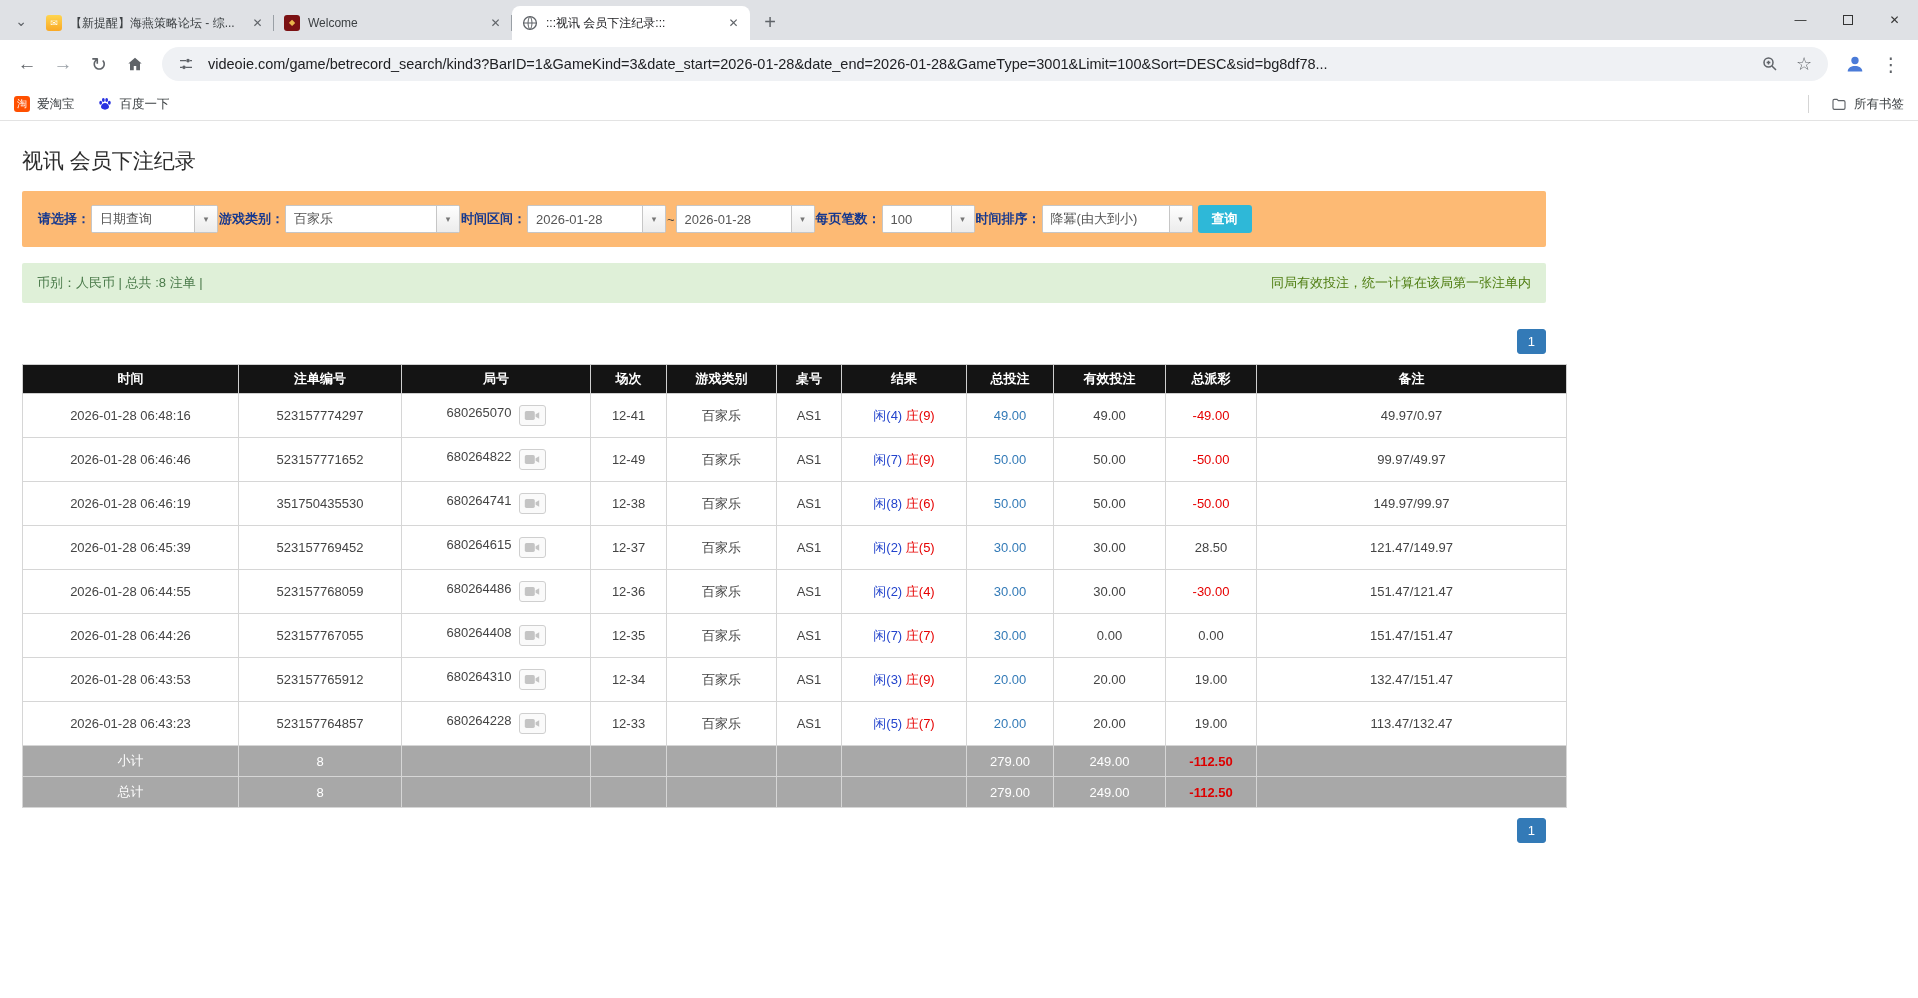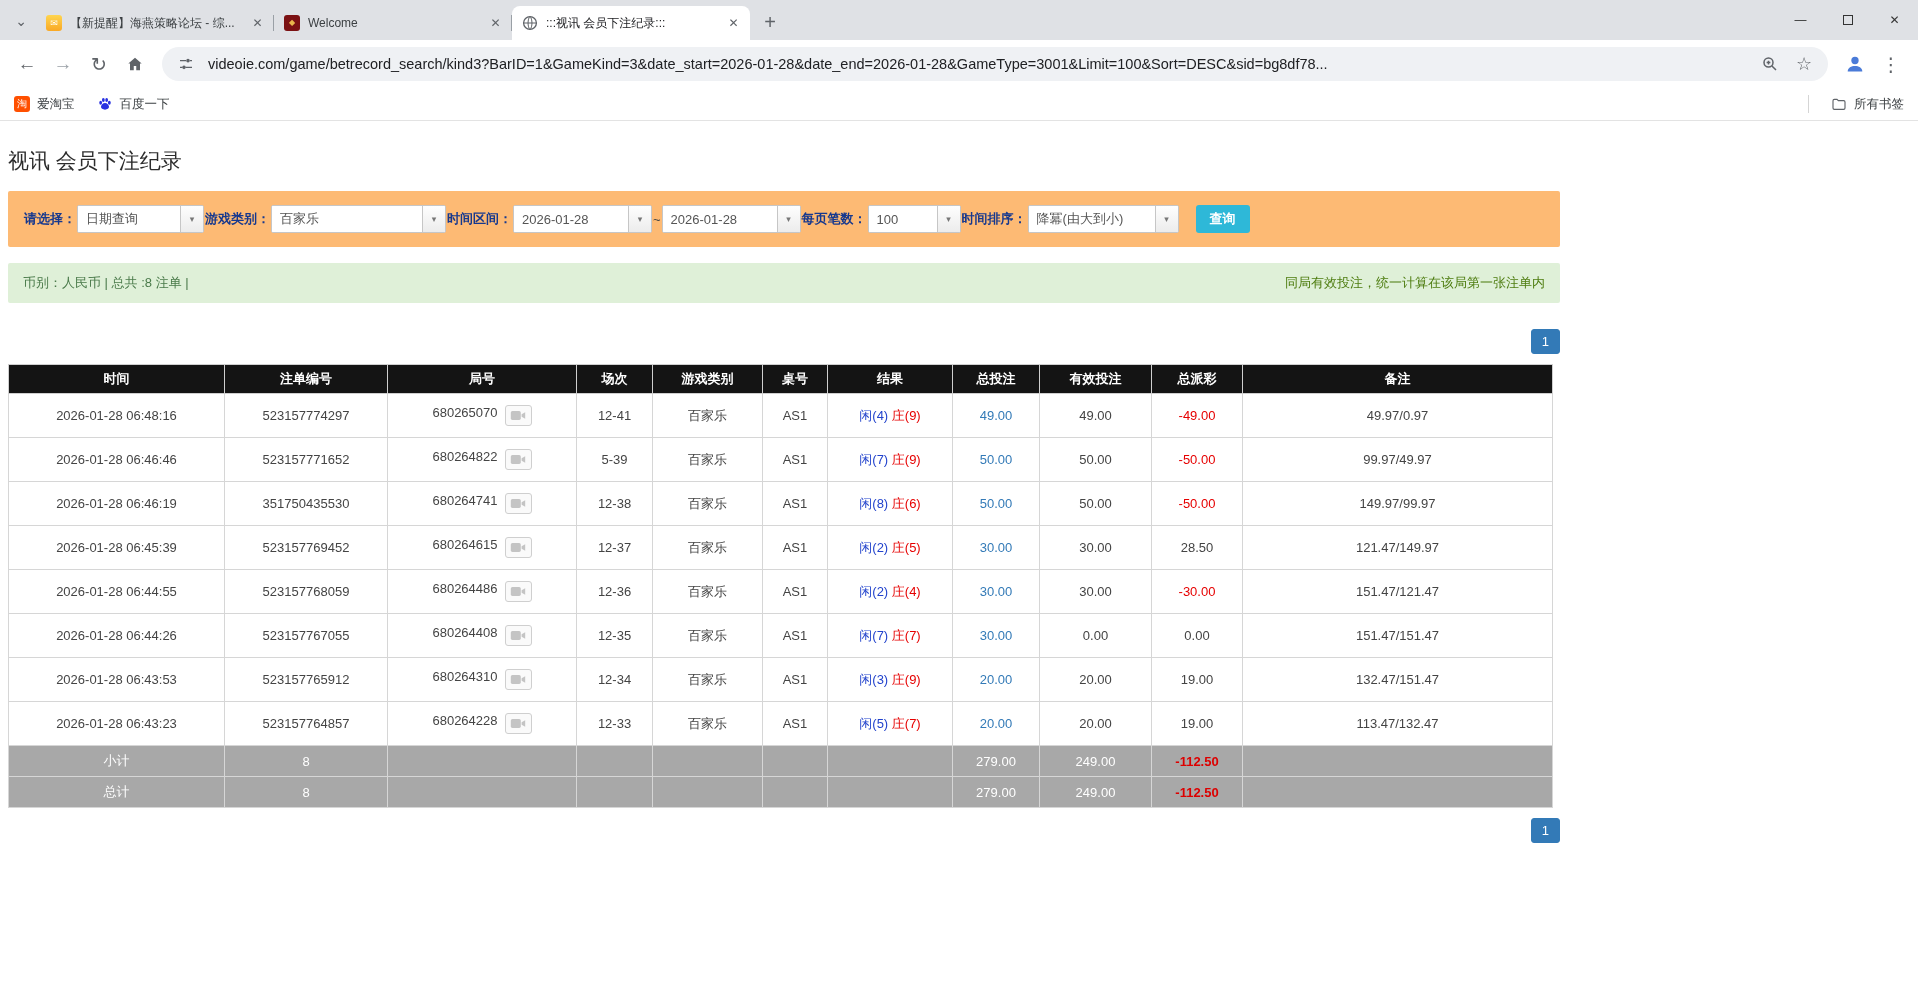--- a/index.html
+++ b/index.html
@@ -30,30 +30,30 @@
   .omni-icon{flex:none;display:flex;align-items:center;justify-content:center;width:24px;height:24px;cursor:pointer;color:#5f6368;font-size:18px}
 
   .bookmarks{height:33px;background:#fff;display:flex;align-items:center;padding:0 14px;gap:22px;border-bottom:1px solid #e3e3e3;font-size:12.5px;color:#3c4043}
   .bm{display:flex;align-items:center;gap:7px;cursor:pointer}
   .bm .fav{width:16px;height:16px}
   .fav.taobao{background:#ff5000;color:#fff;font-size:10px}
   .bm-spacer{flex:1}
   .bm-divider{width:1px;height:18px;background:#d5d5d5}
 
   
-  .page{width:1568px;padding:0 8px}
+  .page{width:1568px;padding:0 22px}
   .page-title{font-size:21px;font-weight:500;color:#2c2c2c;margin:26px 0 16px}
 
   .filterbar{background:#fdba74;height:56px;display:flex;align-items:center;padding:0 16px;gap:1px;font-size:13px;border-radius:2px}
   .flabel{color:#16388e;font-weight:bold;white-space:nowrap}
   .combo{display:flex;height:28px;background:#fff;border:1px solid #c6c6c6;border-radius:2px;overflow:hidden}
   .combo input{border:none;outline:none;padding:0 8px;font-size:13px;color:#555;font-family:inherit;background:#fff}
   .combo .arrow{width:23px;border-left:1px solid #c6c6c6;background:linear-gradient(#fefefe,#ececec);display:flex;align-items:center;justify-content:center;color:#777;font-size:9px;cursor:pointer}
   .tilde{color:#444}
-  .search-btn{background:#2eb8d8;color:#fff;border:none;height:28px;padding:0 14px;border-radius:3px;font-size:13px;font-weight:bold;margin-left:16px;cursor:pointer;font-family:inherit}
+  .search-btn{background:#2eb8d8;color:#fff;border:none;height:28px;padding:0 14px;border-radius:3px;font-size:13px;font-weight:bold;margin-left:4px;cursor:pointer;font-family:inherit}
 
   .infobar{background:#dff0d8;margin-top:16px;min-height:40px;display:flex;align-items:center;justify-content:space-between;padding:0 15px;font-size:13px;border-radius:2px}
   .infobar .left{color:#4a7a4a}
   .infobar .right{color:#4d7c0f}
 
   .pager{display:flex;justify-content:flex-end;margin:26px 0 10px}
   .pager.bottom{margin:10px 0 0}
   .pagebtn{background:#337ab7;border:1px solid #337ab7;color:#fff;font-size:13px;padding:4px 10px;border-radius:3px;cursor:pointer}
 
   table.bets{width:1544px;border-collapse:collapse;table-layout:fixed;font-size:13px}
@@ -290,21 +290,21 @@
             <span class="round-wrap">
               <span>680264822</span>
               <span class="mini-btn">
                 <svg viewBox="0 0 20 16" width="16" height="13">
                   <rect x="1" y="2.5" width="12.5" height="11" rx="2" fill="#c4c4c4"></rect>
                   <path d="M14.5 6.5 19 3.8v8.4l-4.5-2.7z" fill="#c4c4c4"></path>
                 </svg>
               </span>
             </span>
           </td>
-          <td>5-39</td>
+          <td>12-49</td>
           <td>百家乐</td>
           <td>AS1</td>
           <td>
             <span class="player">闲(7)</span>
             <span class="banker">庄(9)</span>
           </td>
           <td class="blue">50.00</td>
           <td>50.00</td>
           <td class="neg">-50.00</td>
           <td>99.97/49.97</td>

